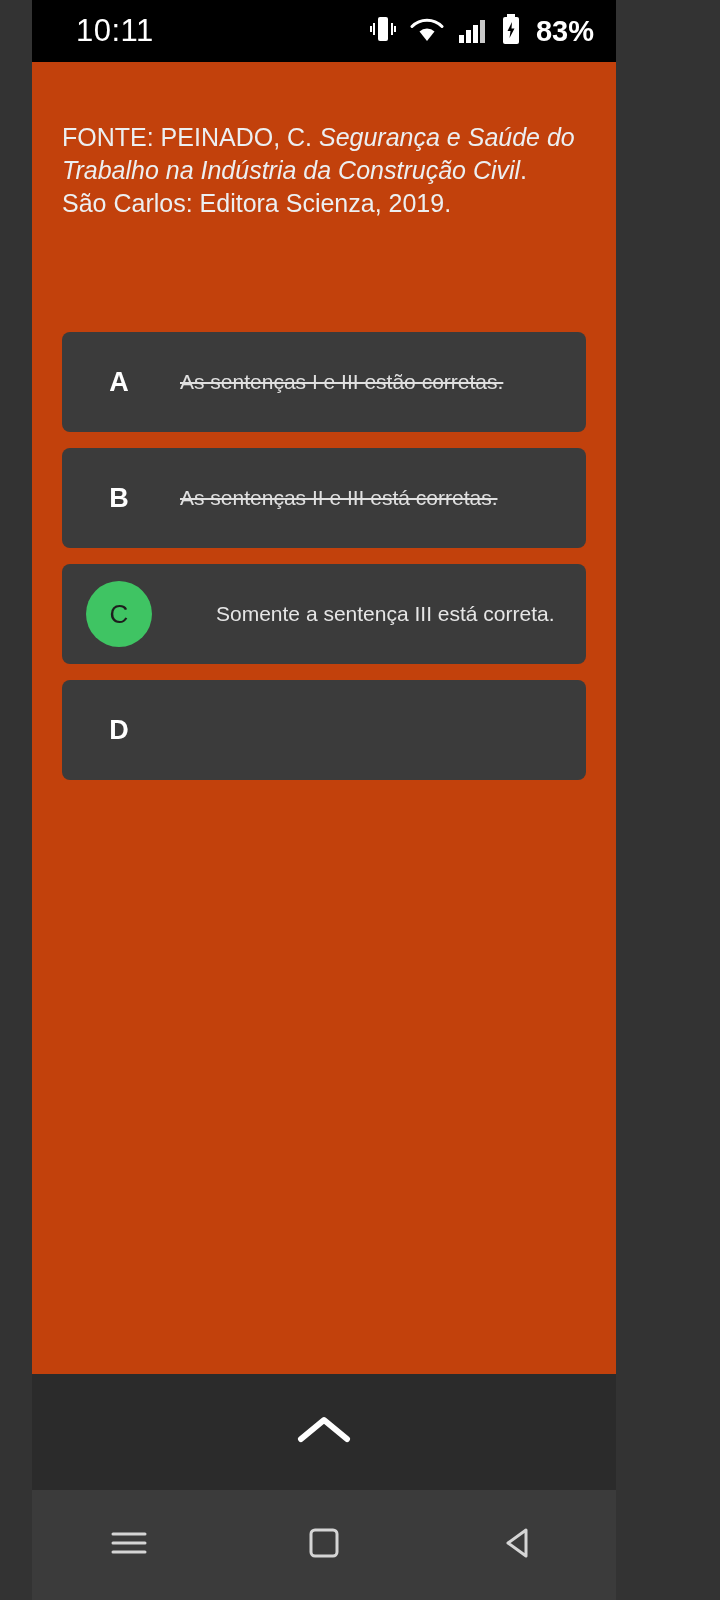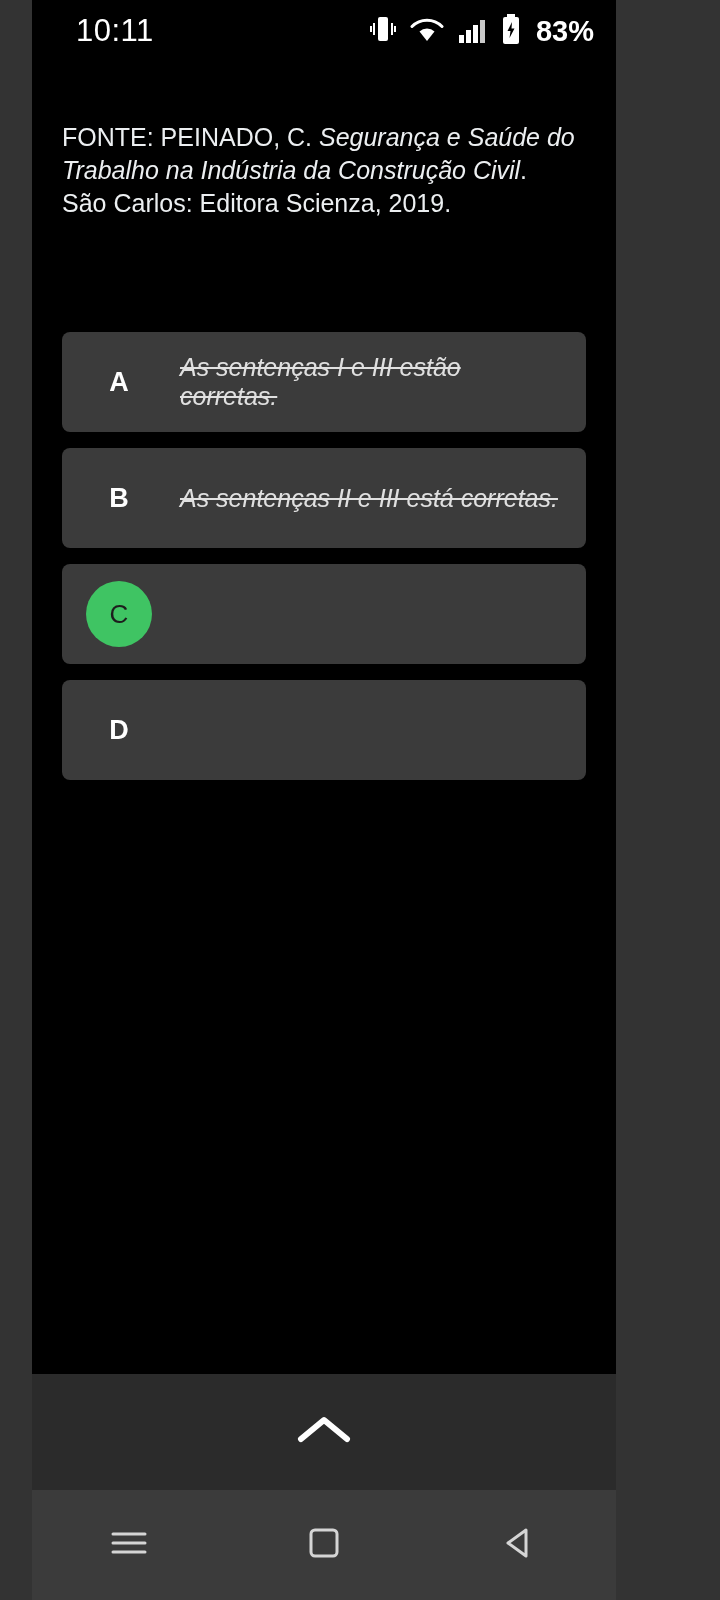--- a/index.html
+++ b/index.html
@@ -69,21 +69,21 @@
   }
   .app-title {
     color: #ffffff;
     font-size: 32px;
     margin-left: 64px;
   }
 
   
   .content {
     flex: 1 1 auto;
-    background: #000000;
+    background: #c2410c;
     padding: 11px 30px;
     overflow: hidden;
   }
   .source-text {
     color: #eceff1;
     font-size: 25px;
     line-height: 1.32;
     padding-top: 48px;
     padding-right: 10px;
   }
@@ -119,23 +119,22 @@
     background: #3fc463;
     color: #1d1d1d;
     display: flex;
     align-items: center;
     justify-content: center;
     font-weight: normal;
     font-size: 26px;
   }
   .opt-text {
     color: #e6e6e6;
-    font-size: 25px;
+    font-size: 21px;
     margin-left: 28px;
-    font-style: italic;
   }
   .opt-text.struck {
     text-decoration: line-through;
     text-decoration-thickness: 2px;
     color: #e0e0e0;
   }
   .option.selected .opt-text {
     margin-left: 64px;
   }
 
@@ -221,20 +220,21 @@
         <div class="opt-text struck">As sentenças I e III estão corretas.</div>
       </div>
 
       <div class="option">
         <div class="opt-letter">B</div>
         <div class="opt-text struck">As sentenças II e III está corretas.</div>
       </div>
 
       <div class="option selected">
         <div class="opt-letter selected">C</div>
+        <div class="opt-text">Somente a sentença III está correta.</div>
       </div>
 
       <div class="option">
         <div class="opt-letter">D</div>
       </div>
 
     </div>
   </div>
 
   <div class="expand-bar">

